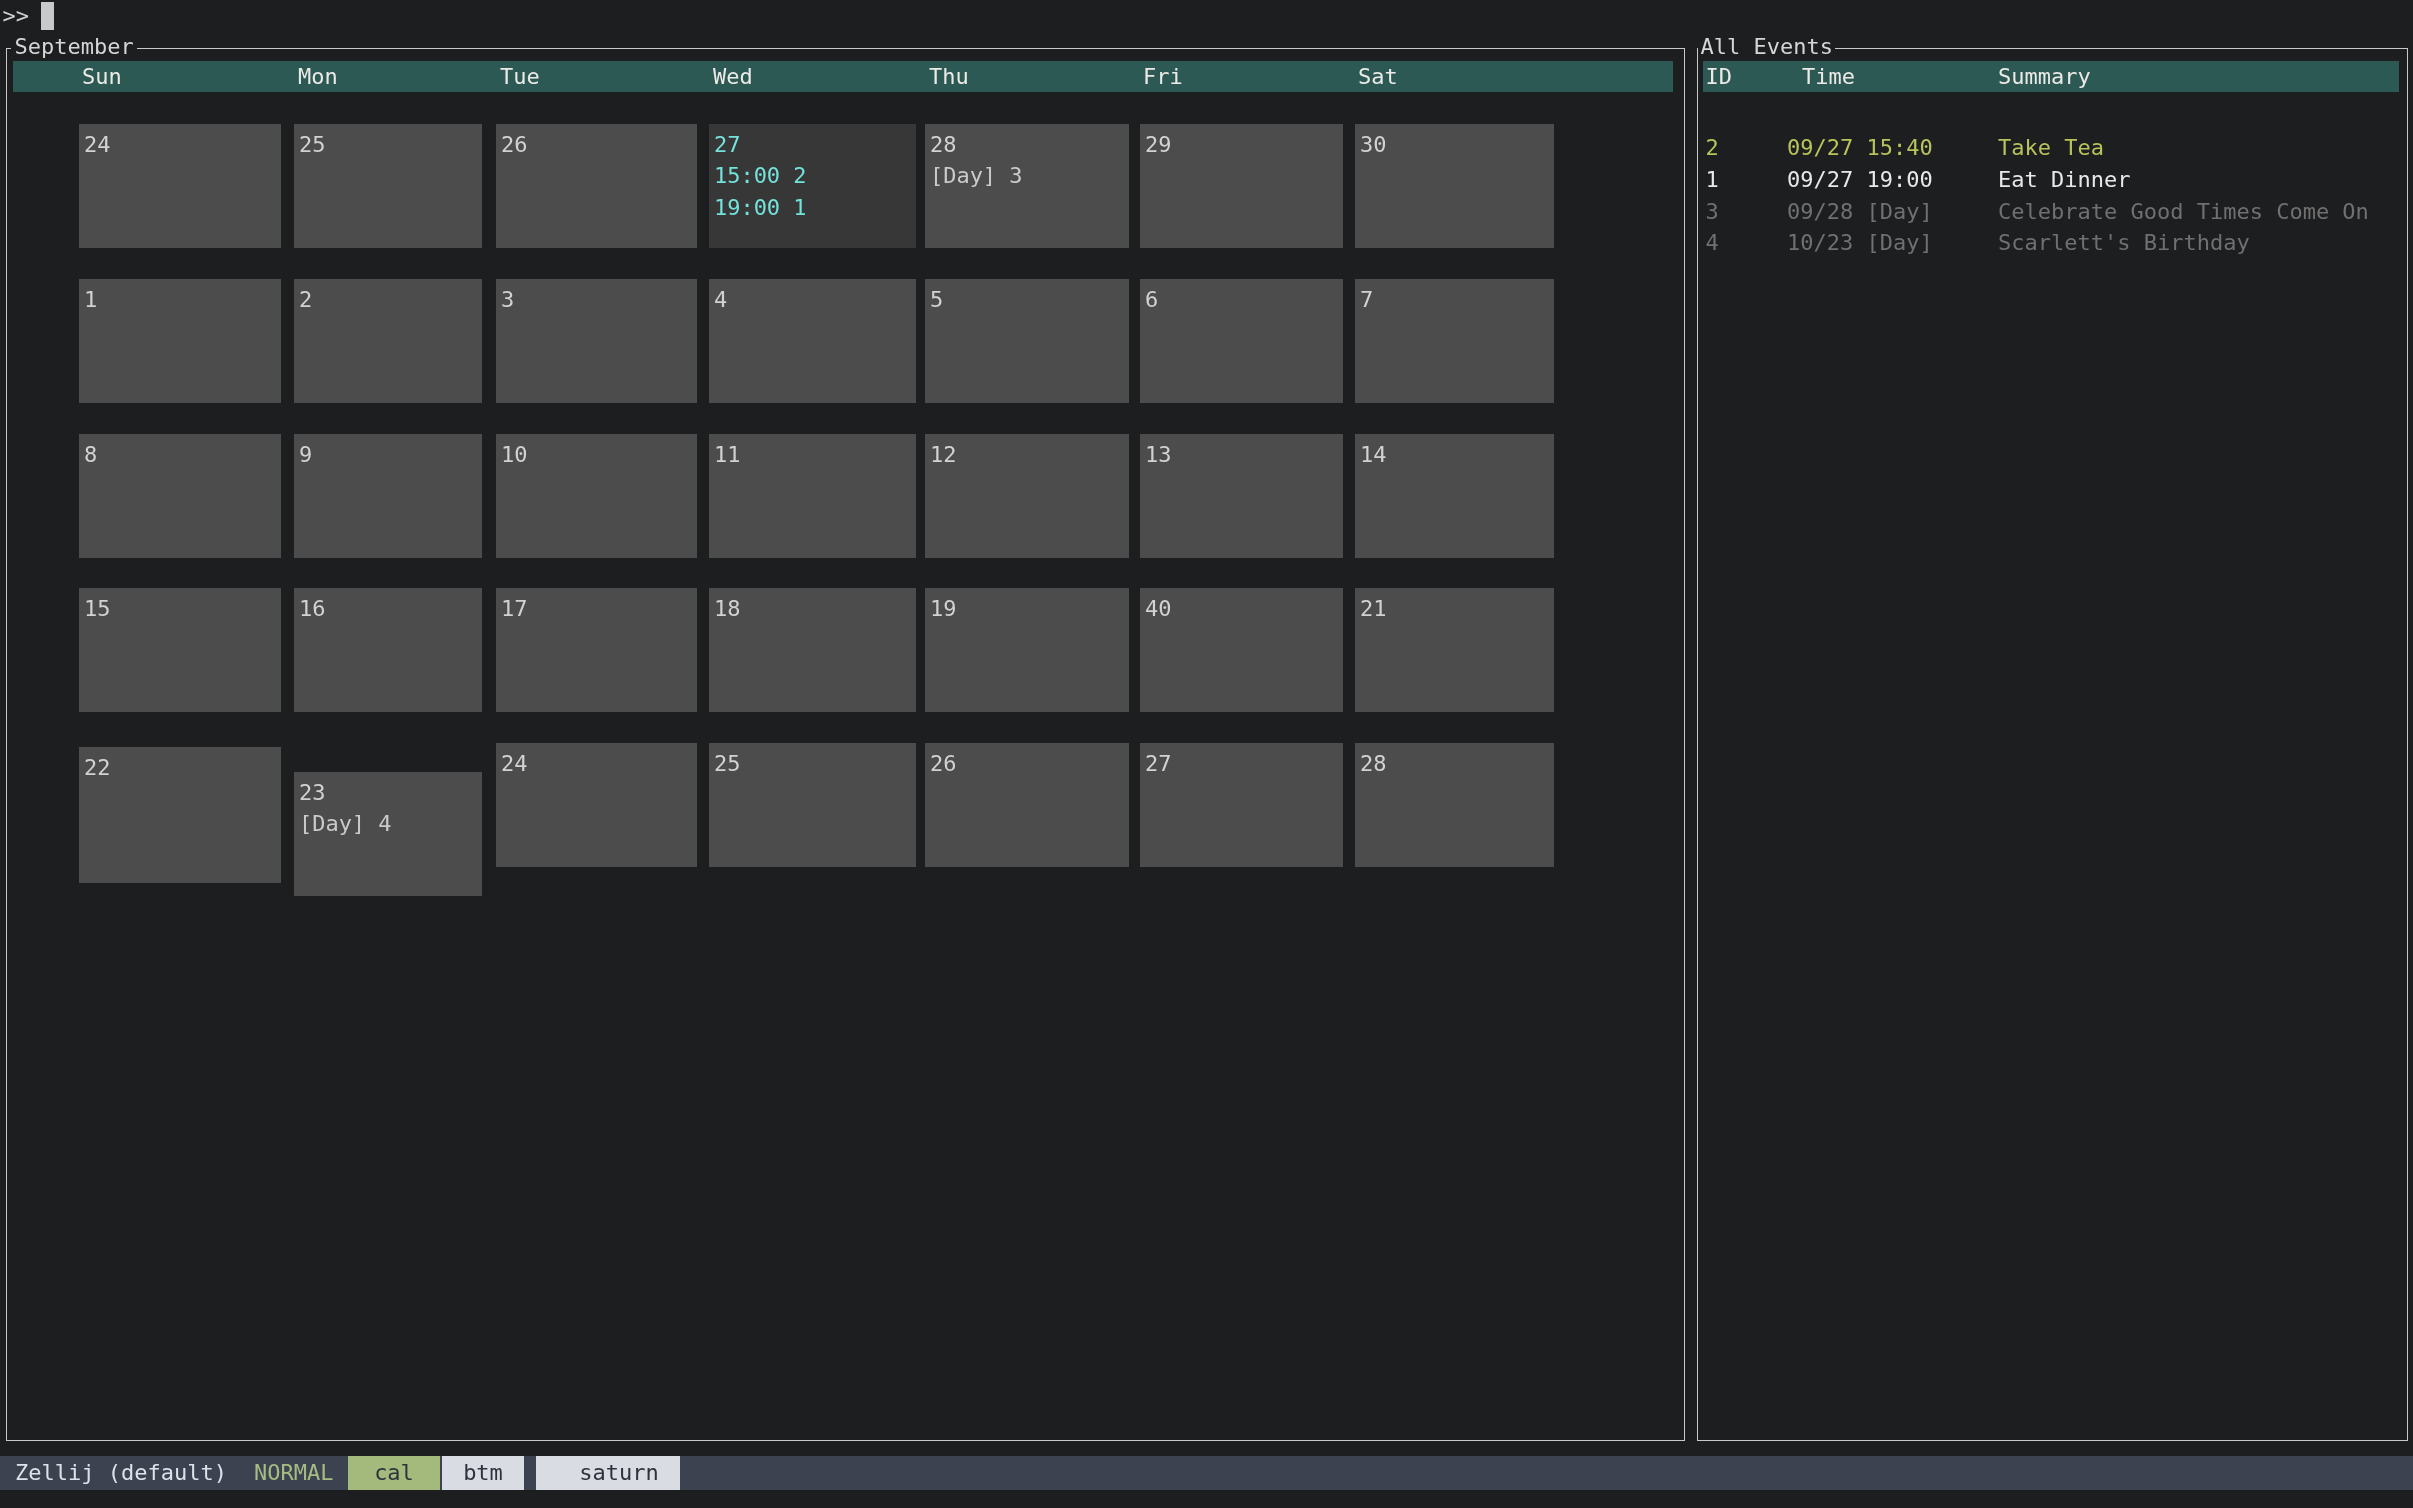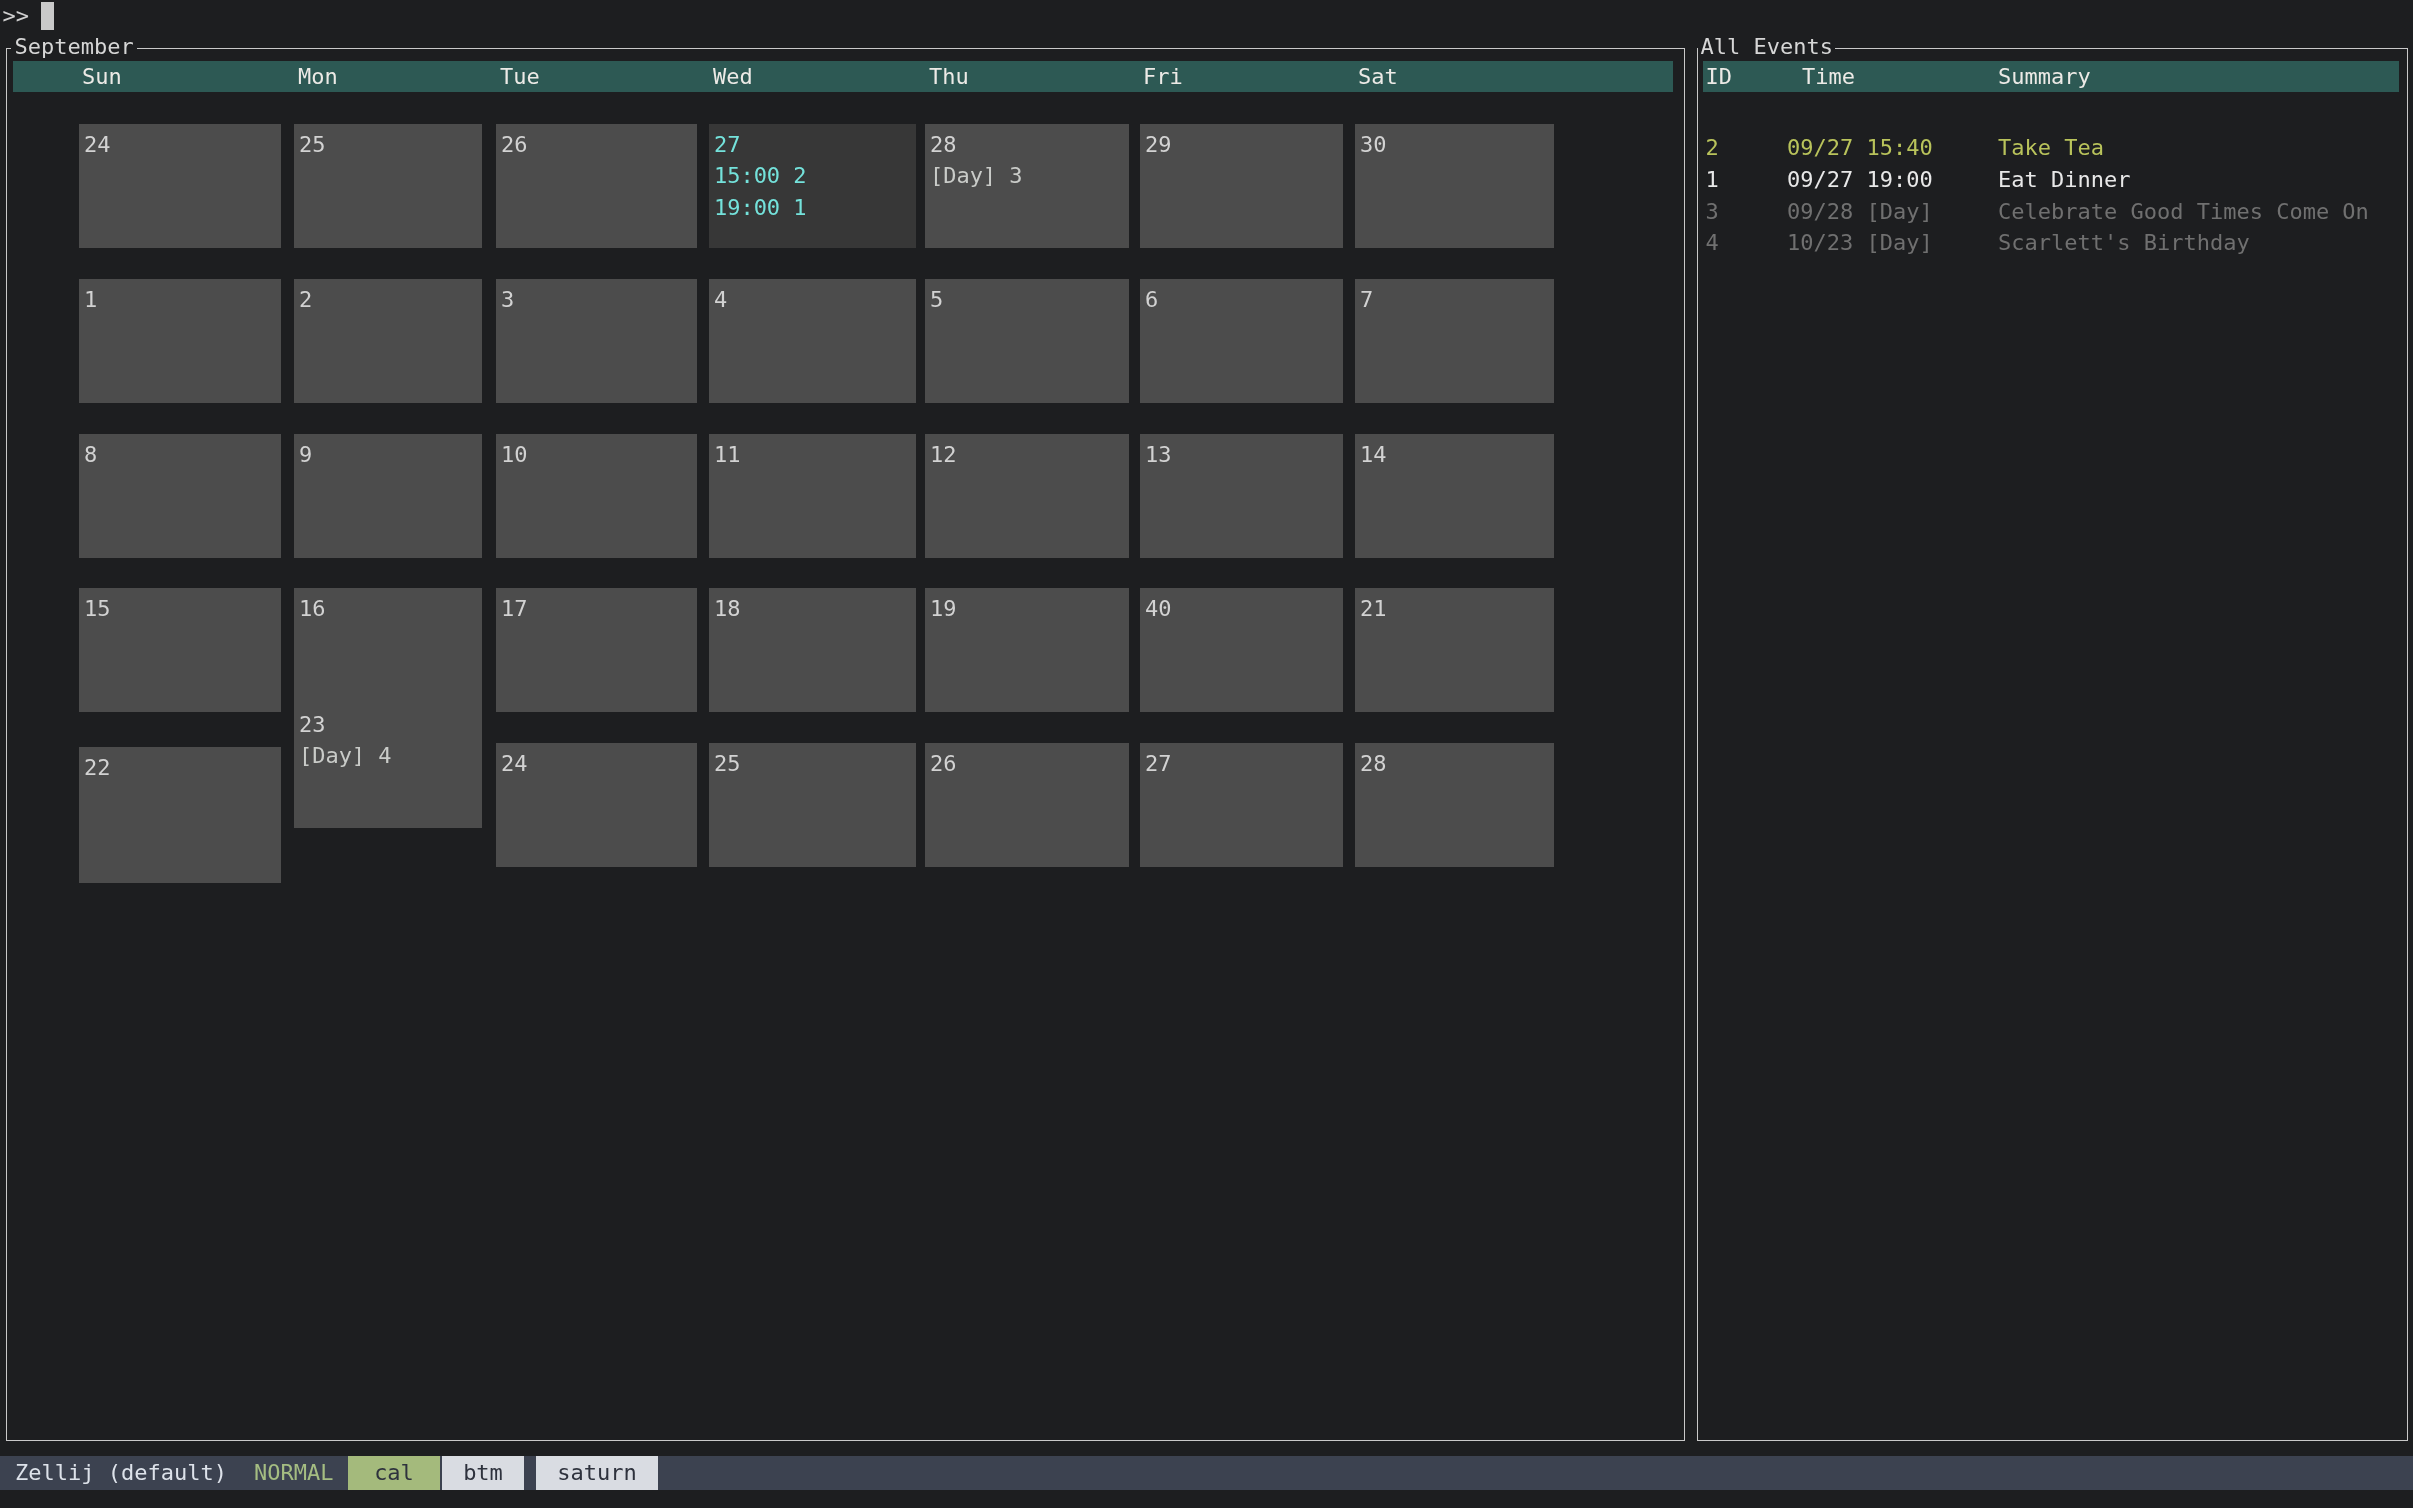--- a/index.html
+++ b/index.html
@@ -150,21 +150,21 @@
   </div>
         <div class="cal-cell" style="left: 1133px; top: 539px; width: 203px; height: 124px;">
     <div class="date">40</div>
   </div>
         <div class="cal-cell" style="left: 1348px; top: 539px; width: 199px; height: 124px;">
     <div class="date">21</div>
   </div>
         <div class="cal-cell" style="left: 72px; top: 698px; width: 202px; height: 136px;">
     <div class="date">22</div>
   </div>
-        <div class="cal-cell" style="left: 287px; top: 655px; width: 188px; height: 124px;">
+        <div class="cal-cell" style="left: 287px; top: 723px; width: 188px; height: 124px;">
     <div class="date">23</div>
   <div class="ev-line">[Day] 4</div>
         </div>
         <div class="cal-cell" style="left: 489px; top: 694px; width: 201px; height: 124px;">
     <div class="date">24</div>
   </div>
         <div class="cal-cell" style="left: 702px; top: 694px; width: 207px; height: 124px;">
     <div class="date">25</div>
   </div>
         <div class="cal-cell" style="left: 918px; top: 694px; width: 204px; height: 124px;">
@@ -210,18 +210,18 @@
   </div>
       </div>
   </section>
 
   <footer class="status-bar">
     <span class="sb-session">Zellij (default)</span>
     <span class="sb-mode">NORMAL</span>
     <div id="tabs">
         <span class="tab active" style="left: 348px; width: 92px;">cal</span>
         <span class="tab inactive" style="left: 442px; width: 82px;">btm</span>
-        <span class="tab inactive" style="left: 536px; width: 122px;">saturn</span>
+        <span class="tab inactive" style="left: 536px; width: 122px; padding-left: 22px;">saturn</span>
       </div>
   </footer>
 
 </div>
 
 
 </body></html>

